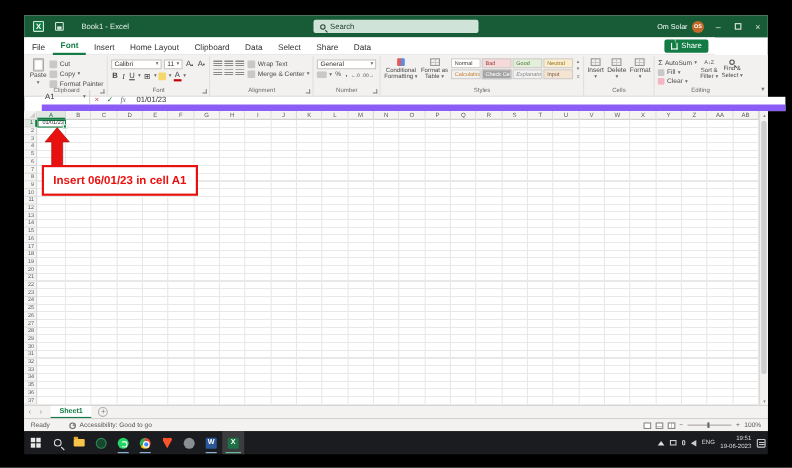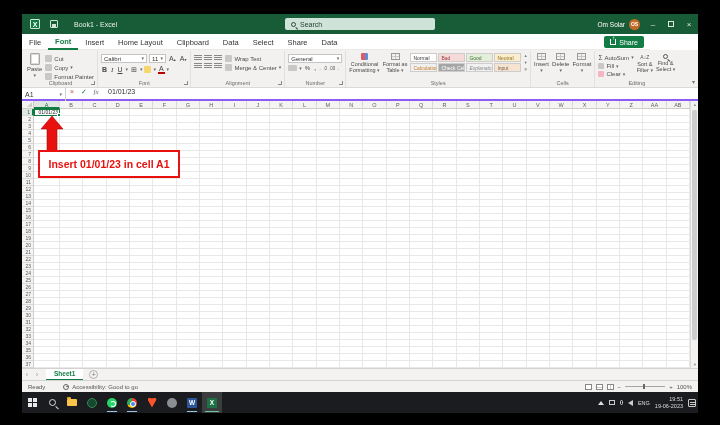--- a/index.html
+++ b/index.html
@@ -65,22 +65,22 @@
   .chip.c-expl{background:#f1f1f1;color:#8a8a8a;font-style:italic;}
   .chip.c-input{background:#f6e4d3;color:#7c5a42;}
   .gal-side{display:flex;flex-direction:column;justify-content:space-between;height:19px;font-size:4.5px;color:#777;}
   .tbl-ico{width:9px;height:7px;border:1px solid #9a9896;background:
     linear-gradient(#0000 0 2px,#c8c6c4 2px 3px,#0000 3px 100%),
     linear-gradient(90deg,#0000 0 3px,#c8c6c4 3px 4px,#0000 4px 100%);}
   .two-line{font-size:5.5px;line-height:1.15;text-align:center;color:#4a4a4a;}
   #ribbon-collapse{position:absolute;right:3px;bottom:2px;font-size:6px;color:#777;}
 
   
-  #fbar{position:absolute;left:0;top:74px;width:676px;height:13px;background:#fff;
-    border-bottom:2px solid #8b5cf6;display:flex;align-items:flex-start;font-size:7px;color:#333;}
+  #fbar{position:absolute;left:16px;top:74px;width:676px;height:13px;background:#fff;
+    border-bottom:6px solid #8b5cf6;display:flex;align-items:flex-end;font-size:7px;color:#333;}
   #name-box{width:44px;height:13px;border-right:1px solid #d4d2d0;display:flex;align-items:center;
     justify-content:space-between;padding:0 3px;}
   .fbar-ico{width:12px;text-align:center;font-size:7px;}
   #fx-ico{font-family:"Liberation Serif",serif;font-style:italic;color:#5b6b7b;}
   #formula-value{margin-left:6px;}
 
   
   #sheet{position:absolute;left:0;top:87px;width:676px;height:267px;background:#fff;overflow:hidden;}
   #corner{position:absolute;left:0;top:0;width:12px;height:8px;background:#f5f4f3;
     border-right:1px solid #cfcdcb;border-bottom:1px solid #cfcdcb;}
@@ -510,21 +510,21 @@
         <div class="rown">35</div>
         <div class="rown">36</div>
         <div class="rown">37</div>
       </div>
     <div id="cell-a1">01/01/23</div>
 
     <svg id="ann-arrow" width="34" height="38" viewBox="0 0 34 38">
       <polygon points="16,1 27,14 21,14 21,36 11,36 11,14 5,14" fill="#e8110f" stroke="#a50d0b" stroke-width="0.6"></polygon>
     </svg>
     <div id="ann-box">
-      <span>Insert 01/01/23 in cell A1</span>
+      <span>Insert 06/01/23 in cell A1</span>
     </div>
 
     <div id="vscroll">
       <span class="sarrow" style="top:1px;">▴</span>
       <div id="vthumb"></div>
       <span class="sarrow" style="bottom:1px;">▾</span>
     </div>
   </div>
 
   <div id="tabstrip">

